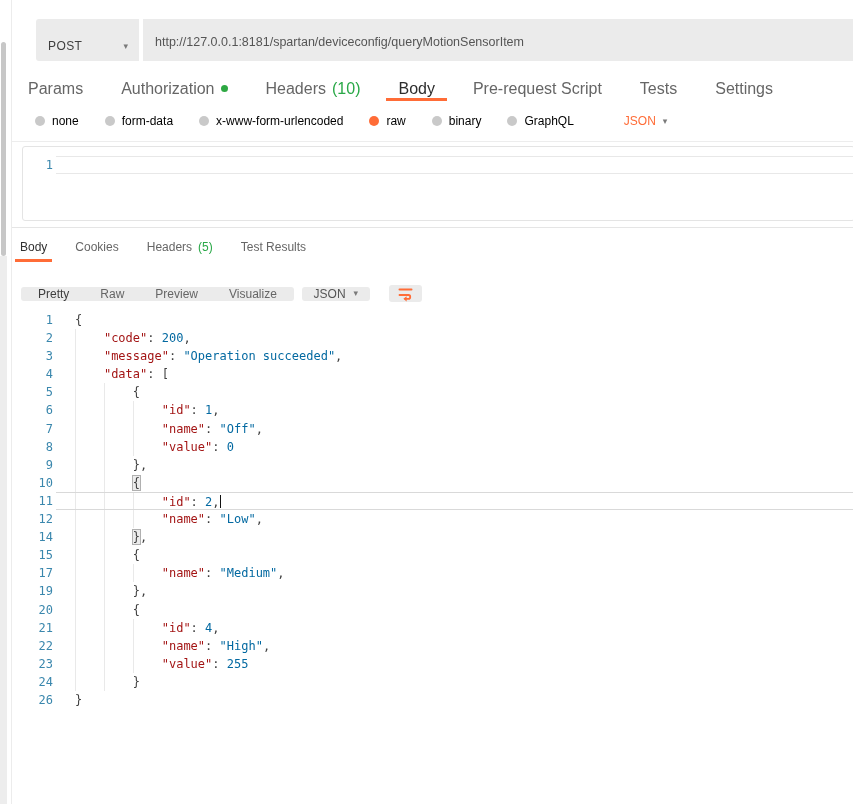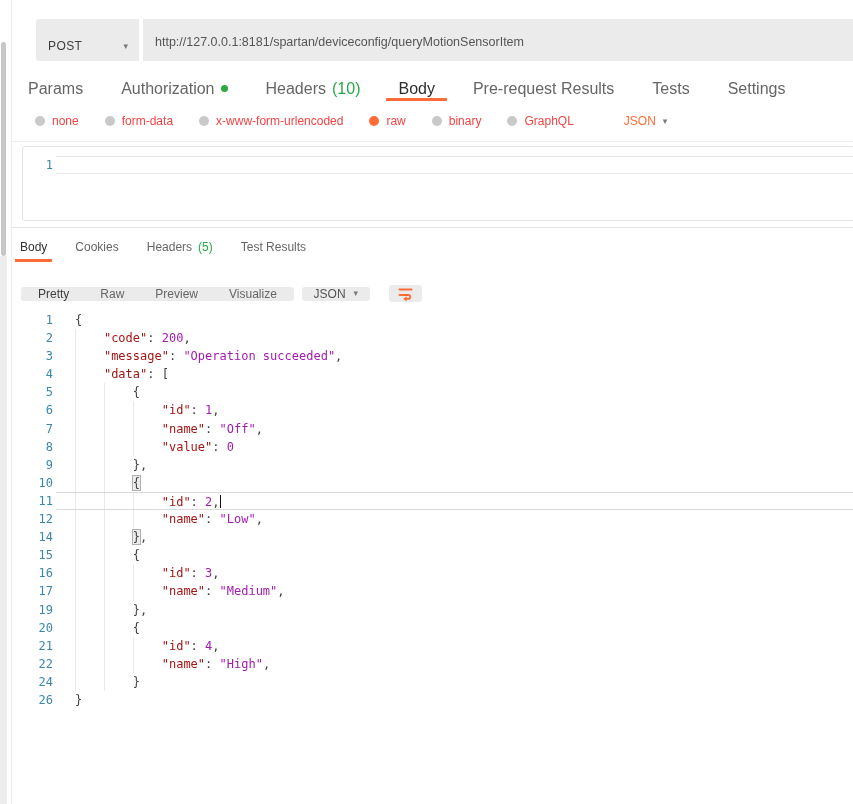--- a/index.html
+++ b/index.html
@@ -33,21 +33,21 @@
   .tab.active{color:#2d2d2d;}
   .tab.active::after{content:"";position:absolute;left:-12px;right:-12px;bottom:0;height:3px;background:#ff6c37;}
   .cnt{color:#29a847;}
   .dot{width:7px;height:7px;border-radius:50%;background:#2ea843;display:inline-block;}
 
   
   .modes{top:108px;left:35px;height:26px;display:flex;gap:26px;align-items:center;}
   .mode{display:flex;align-items:center;gap:7px;cursor:pointer;}
   .radio{width:10px;height:10px;border-radius:50%;background:#c9c9c9;display:inline-block;}
   .mode.sel .radio{background:#ff6c37;}
-  .mode-label{font-size:12px;color:#ef4444;}
+  .mode-label{font-size:12px;color:#000000;}
   .lang-sel{display:flex;align-items:center;gap:7px;margin-left:24px;cursor:pointer;}
   .lang-label{font-size:12px;color:#ff6c37;}
 
   .divider{left:12px;right:0;height:1px;background:#ededed;}
 
   
   .editor{top:146px;left:22px;right:-2px;height:75px;border:1px solid #e4e4e4;border-radius:3px;
     background:#fff;box-sizing:border-box;}
   .ed-row{display:flex;height:18px;margin-top:9px;font-family:"DejaVu Sans Mono",monospace;
     font-size:12px;line-height:18px;}
@@ -74,21 +74,21 @@
 
   
   .code{top:309px;left:12px;right:0;bottom:0;padding-top:2px;overflow:hidden;}
   .cl{display:flex;height:18.1px;line-height:18.1px;font-family:"DejaVu Sans Mono",monospace;
     font-size:12px;white-space:pre;}
   .cn{width:44px;flex:none;text-align:right;padding-right:3px;box-sizing:border-box;color:#3a87ad;}
   .cb{flex:1;position:relative;padding-left:19px;box-sizing:border-box;}
   .cl.active .cb{border-top:1px solid #d9d9d9;border-bottom:1px solid #d9d9d9;}
   .gd{position:absolute;top:0;bottom:0;width:0;border-left:1px solid #e9e9e9;}
   .tk-k{color:#a31515;}
-  .tk-v{color:#a21caf;}
+  .tk-v{color:#0369a1;}
   .tk-p{color:#3f3f3f;}
   .tk-bm{color:#3f3f3f;background:#ececec;box-shadow:0 0 0 1px #b0b0b0;}
   .cursor{display:inline-block;width:0;border-left:1.2px solid #111;height:13px;vertical-align:-2px;}
 </style>
 </head>
 <body>
 
 <div>
 
   <div class="abs rail-track"></div>
@@ -115,21 +115,21 @@
       <span class="dot"></span>
     </div>
     <div class="tab">
       <span>Headers</span>
       <span class="cnt">(10)</span>
     </div>
     <div class="tab active">
       <span>Body</span>
     </div>
     <div class="tab">
-      <span>Pre-request Results</span>
+      <span>Pre-request Script</span>
     </div>
     <div class="tab">
       <span>Tests</span>
     </div>
     <div class="tab">
       <span>Settings</span>
     </div>
   </div>
 
   <div class="abs modes">
@@ -218,23 +218,23 @@
       <div class="cl"><div class="cn">5</div><div class="cb"><span class="gd" style="left: 19px;"></span><span class="gd" style="left: 48px;"></span><span class="tk-w">        </span><span class="tk-p">{</span></div></div>
       <div class="cl"><div class="cn">6</div><div class="cb"><span class="gd" style="left: 19px;"></span><span class="gd" style="left: 48px;"></span><span class="gd" style="left: 77px;"></span><span class="tk-w">            </span><span class="tk-k">"id"</span><span class="tk-p">: </span><span class="tk-v">1</span><span class="tk-p">,</span></div></div>
       <div class="cl"><div class="cn">7</div><div class="cb"><span class="gd" style="left: 19px;"></span><span class="gd" style="left: 48px;"></span><span class="gd" style="left: 77px;"></span><span class="tk-w">            </span><span class="tk-k">"name"</span><span class="tk-p">: </span><span class="tk-v">"Off"</span><span class="tk-p">,</span></div></div>
       <div class="cl"><div class="cn">8</div><div class="cb"><span class="gd" style="left: 19px;"></span><span class="gd" style="left: 48px;"></span><span class="gd" style="left: 77px;"></span><span class="tk-w">            </span><span class="tk-k">"value"</span><span class="tk-p">: </span><span class="tk-v">0</span></div></div>
       <div class="cl"><div class="cn">9</div><div class="cb"><span class="gd" style="left: 19px;"></span><span class="gd" style="left: 48px;"></span><span class="tk-w">        </span><span class="tk-p">},</span></div></div>
       <div class="cl"><div class="cn">10</div><div class="cb"><span class="gd" style="left: 19px;"></span><span class="gd" style="left: 48px;"></span><span class="tk-w">        </span><span class="tk-bm">{</span></div></div>
       <div class="cl active"><div class="cn">11</div><div class="cb"><span class="gd" style="left: 19px;"></span><span class="gd" style="left: 48px;"></span><span class="gd" style="left: 77px;"></span><span class="tk-w">            </span><span class="tk-k">"id"</span><span class="tk-p">: </span><span class="tk-v">2</span><span class="tk-p">,</span><span class="cursor"></span></div></div>
       <div class="cl"><div class="cn">12</div><div class="cb"><span class="gd" style="left: 19px;"></span><span class="gd" style="left: 48px;"></span><span class="gd" style="left: 77px;"></span><span class="tk-w">            </span><span class="tk-k">"name"</span><span class="tk-p">: </span><span class="tk-v">"Low"</span><span class="tk-p">,</span></div></div>
       <div class="cl"><div class="cn">14</div><div class="cb"><span class="gd" style="left: 19px;"></span><span class="gd" style="left: 48px;"></span><span class="tk-w">        </span><span class="tk-bm">}</span><span class="tk-p">,</span></div></div>
       <div class="cl"><div class="cn">15</div><div class="cb"><span class="gd" style="left: 19px;"></span><span class="gd" style="left: 48px;"></span><span class="tk-w">        </span><span class="tk-p">{</span></div></div>
-      <div class="cl"><div class="cn">16</div><div class="cb"><span class="gd" style="left: 19px;"></span><span class="gd" style="left: 48px;"></span><span class="gd" style="left: 77px;"></span><span class="tk-w">            </span><span class="tk-k">"id"</span><span class="tk-p">: </span><span class="tk-v">3</span><span class="tk-p">,</span></div></div>
       <div class="cl"><div class="cn">17</div><div class="cb"><span class="gd" style="left: 19px;"></span><span class="gd" style="left: 48px;"></span><span class="gd" style="left: 77px;"></span><span class="tk-w">            </span><span class="tk-k">"name"</span><span class="tk-p">: </span><span class="tk-v">"Medium"</span><span class="tk-p">,</span></div></div>
       <div class="cl"><div class="cn">19</div><div class="cb"><span class="gd" style="left: 19px;"></span><span class="gd" style="left: 48px;"></span><span class="tk-w">        </span><span class="tk-p">},</span></div></div>
       <div class="cl"><div class="cn">20</div><div class="cb"><span class="gd" style="left: 19px;"></span><span class="gd" style="left: 48px;"></span><span class="tk-w">        </span><span class="tk-p">{</span></div></div>
       <div class="cl"><div class="cn">21</div><div class="cb"><span class="gd" style="left: 19px;"></span><span class="gd" style="left: 48px;"></span><span class="gd" style="left: 77px;"></span><span class="tk-w">            </span><span class="tk-k">"id"</span><span class="tk-p">: </span><span class="tk-v">4</span><span class="tk-p">,</span></div></div>
       <div class="cl"><div class="cn">22</div><div class="cb"><span class="gd" style="left: 19px;"></span><span class="gd" style="left: 48px;"></span><span class="gd" style="left: 77px;"></span><span class="tk-w">            </span><span class="tk-k">"name"</span><span class="tk-p">: </span><span class="tk-v">"High"</span><span class="tk-p">,</span></div></div>
+      <div class="cl"><div class="cn">23</div><div class="cb"><span class="gd" style="left: 19px;"></span><span class="gd" style="left: 48px;"></span><span class="gd" style="left: 77px;"></span><span class="tk-w">            </span><span class="tk-k">"value"</span><span class="tk-p">: </span><span class="tk-v">255</span></div></div>
       <div class="cl"><div class="cn">24</div><div class="cb"><span class="gd" style="left: 19px;"></span><span class="gd" style="left: 48px;"></span><span class="tk-w">        </span><span class="tk-p">}</span></div></div>
       <div class="cl"><div class="cn">26</div><div class="cb"><span class="tk-p">}</span></div></div>
     </div>
 
 </div>
 
 </body></html>

